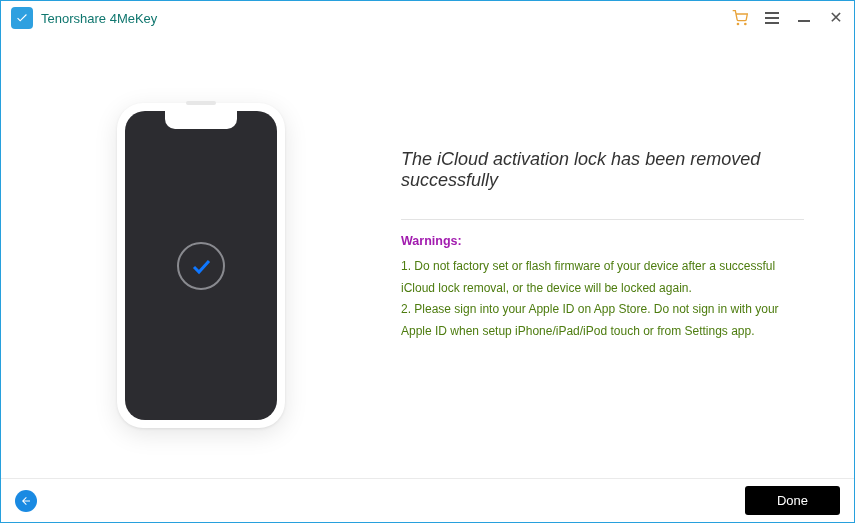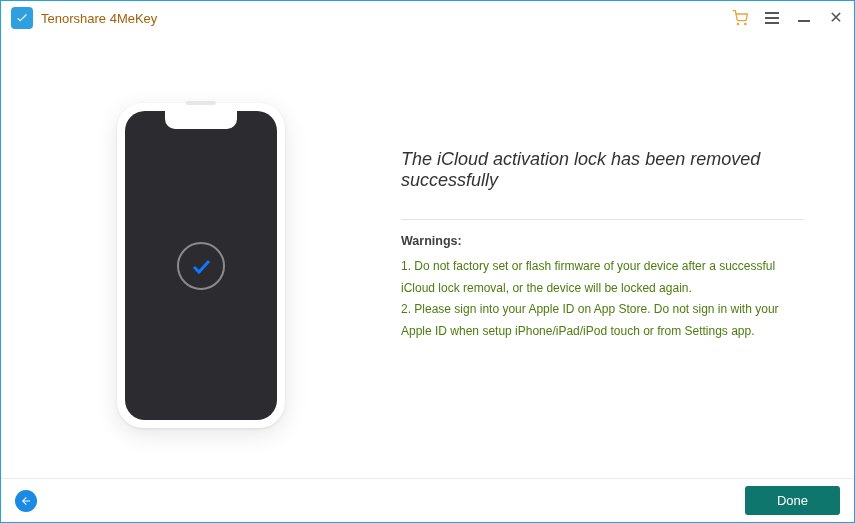--- a/index.html
+++ b/index.html
@@ -27,21 +27,21 @@
       height: 22px;
       background: #2ea0e0;
       border-radius: 4px;
       display: flex;
       align-items: center;
       justify-content: center;
       margin-right: 8px;
     }
     .logo-box svg { fill: #fff; }
     .app-title {
-      color: #a16207;
+      color: #0f766e;
       font-size: 13px;
       font-weight: 500;
       text-align: right;
     }
     .titlebar-spacer { flex: 1; }
     .titlebar-icons { display: flex; gap: 16px; align-items: center; }
     .titlebar-icon { width: 16px; height: 16px; display:flex; align-items:center; justify-content:center; color:#666; }
     .close-x { font-size: 16px; color:#555; line-height:1;}
     .min-line { display:inline-block; width:12px; height:2px; background:#555; margin-top:6px;}
     .hamburger { display:flex; flex-direction:column; gap:3px;}
@@ -130,21 +130,21 @@
       line-height: 1.7;
     }
     .divider {
       border: none;
       border-top: 1px solid #e3e3e3;
       margin: 28px 0 14px;
     }
     .warn-title {
       font-size: 12.5px;
       font-weight: bold;
-      color: #404040;
+      color: #a21caf;
       margin-bottom: 8px;
     }
     .warn-item {
       font-size: 12px;
       color: #4d7c0f;
       line-height: 1.8;
     }
 
     
     .footer {
@@ -156,21 +156,21 @@
     }
     .back-btn {
       width: 22px; height:22px;
       border-radius: 50%;
       background: #1a8ae2;
       display:flex;align-items:center;justify-content:center;
     }
     .back-btn svg { fill:#fff; }
     .footer-spacer { flex:1; }
     .done-btn {
-      background: #0f766e;
+      background: #000000;
       color: #fff;
       border: none;
       font-size: 13px;
       padding: 7px 32px;
       border-radius: 3px;
       cursor: pointer;
     }
   </style>
 </head>
 <body>

